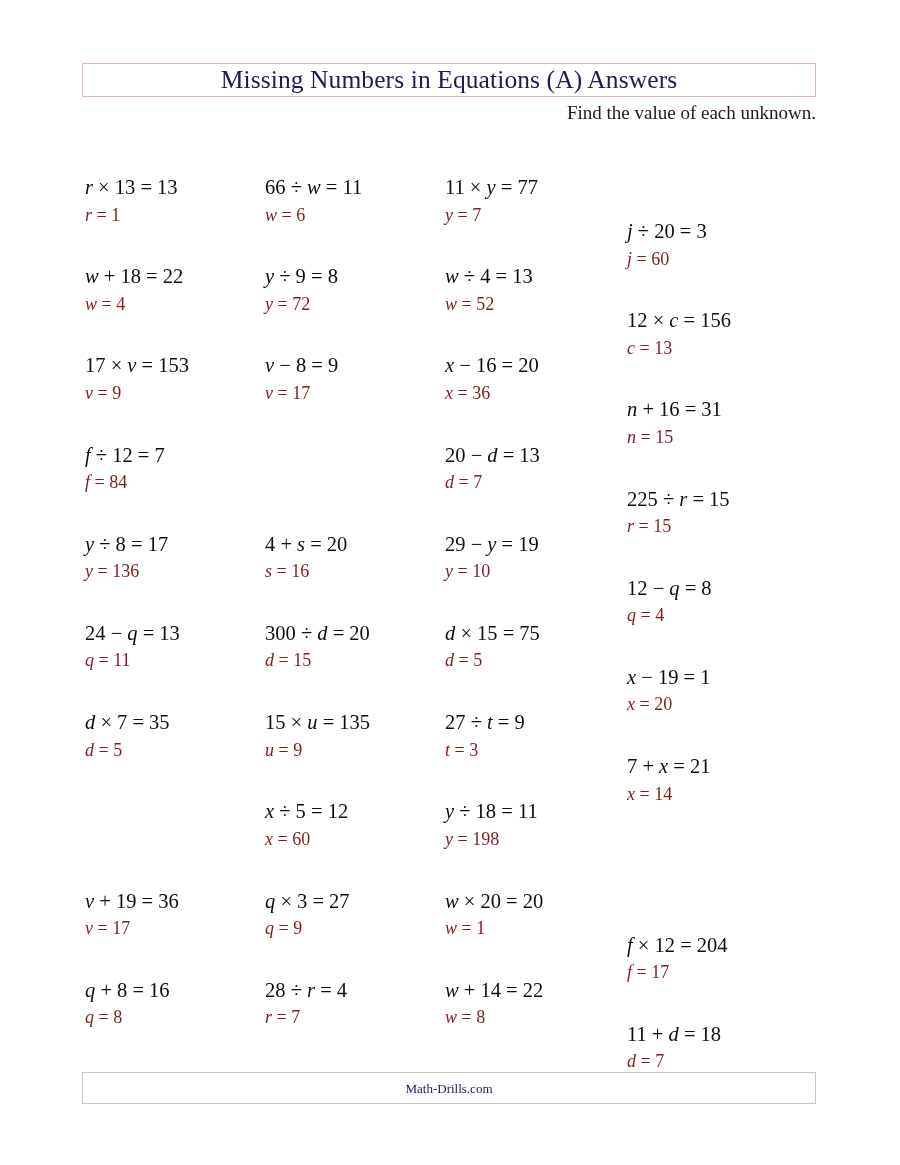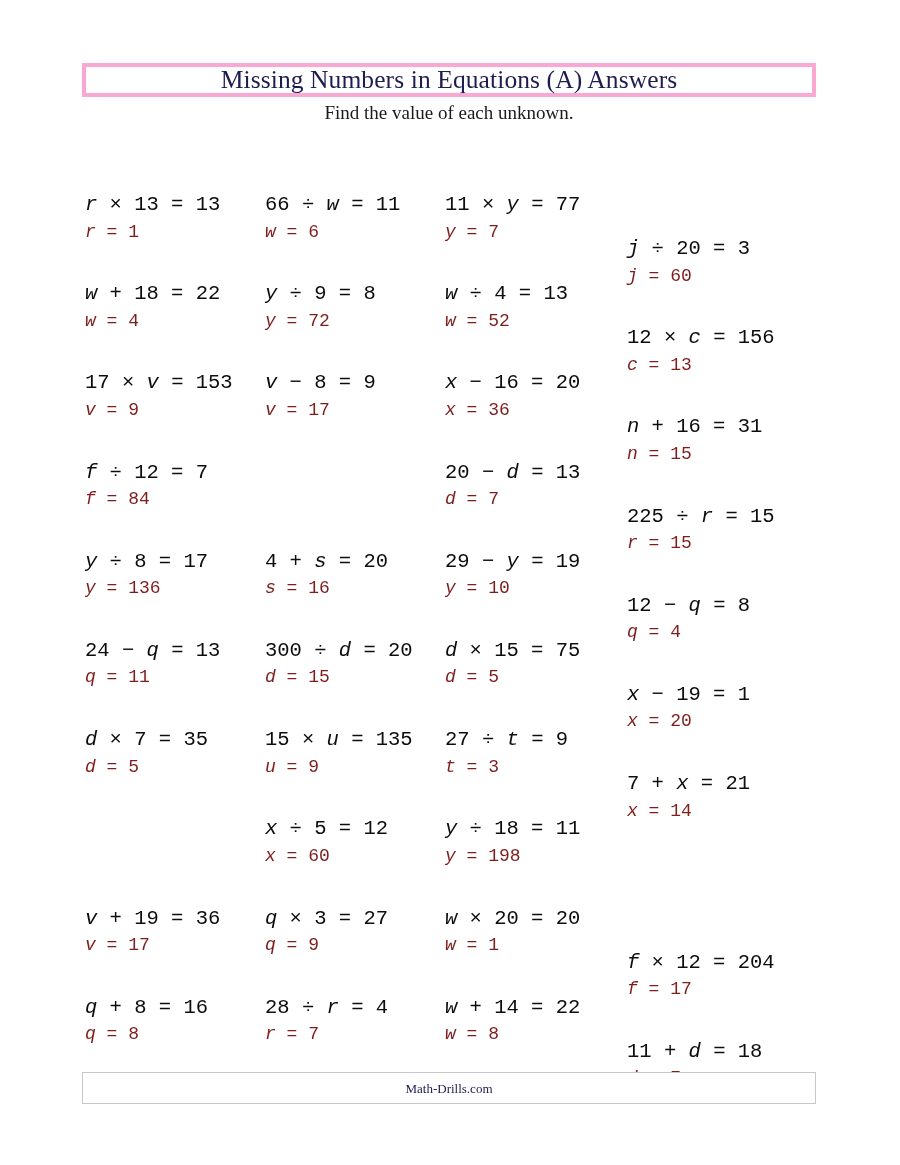--- a/index.html
+++ b/index.html
@@ -24,54 +24,53 @@
     height: 1165px;
   }
 
   
   .title-box {
     position: absolute;
     left: 82px;
     top: 63px;
     width: 734px;
     height: 34px;
-    border: 4px solid #f9a8d4;
+    border: 1px solid #f9a8d4;
     box-sizing: border-box;
     display: flex;
     align-items: center;
     justify-content: center;
     background: #ffffff;
   }
   .title-text {
     font-size: 25.5px;
     color: #1d1d52;
     letter-spacing: 0.1px;
     white-space: nowrap;
     line-height: 1;
   }
 
   
   .subtitle {
     position: absolute;
     left: 82px;
     top: 103px;
     width: 734px;
-    text-align: center;
+    text-align: right;
     font-size: 19px;
     color: #1a1a1a;
     line-height: 1;
   }
 
   
   .grid {
     position: absolute;
     left: 85px;
-    top: 194px;
+    top: 177px;
     width: 740px;
-    font-family: Liberation Mono, monospace;
   }
   .row {
     position: relative;
     height: 89.2px;
   }
   .cell {
     position: absolute;
     top: 0;
     width: 178px;
   }

